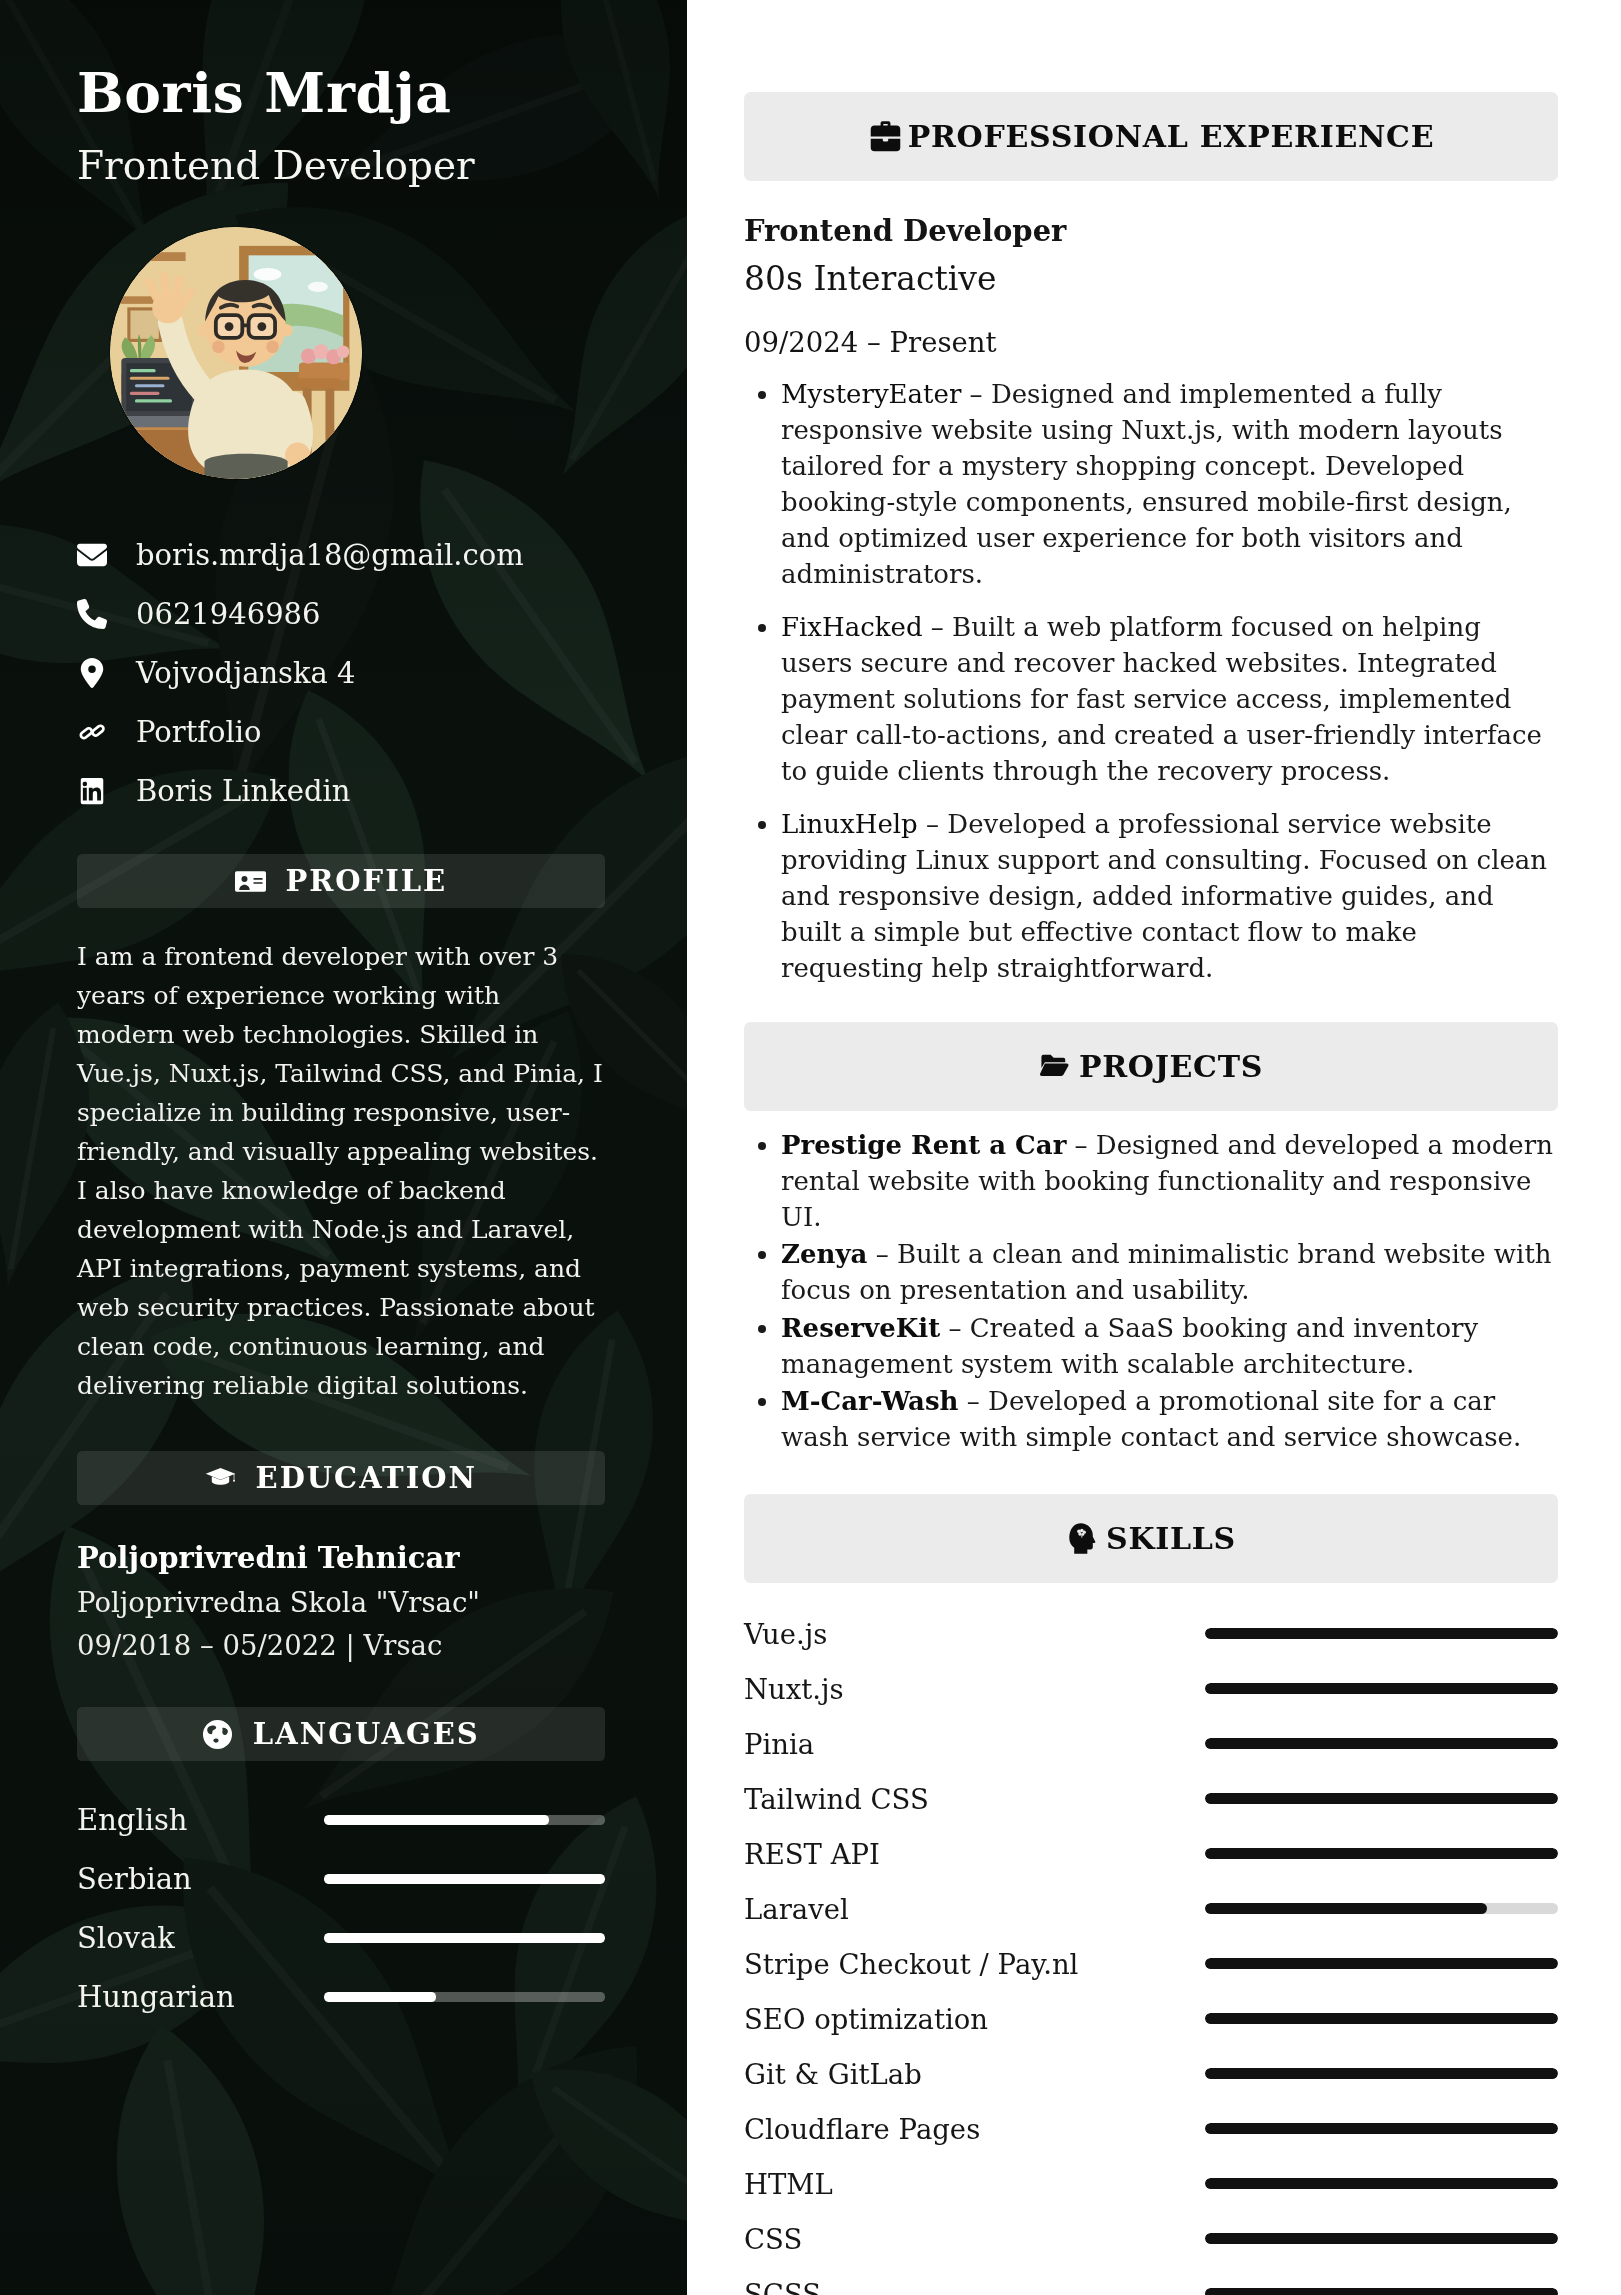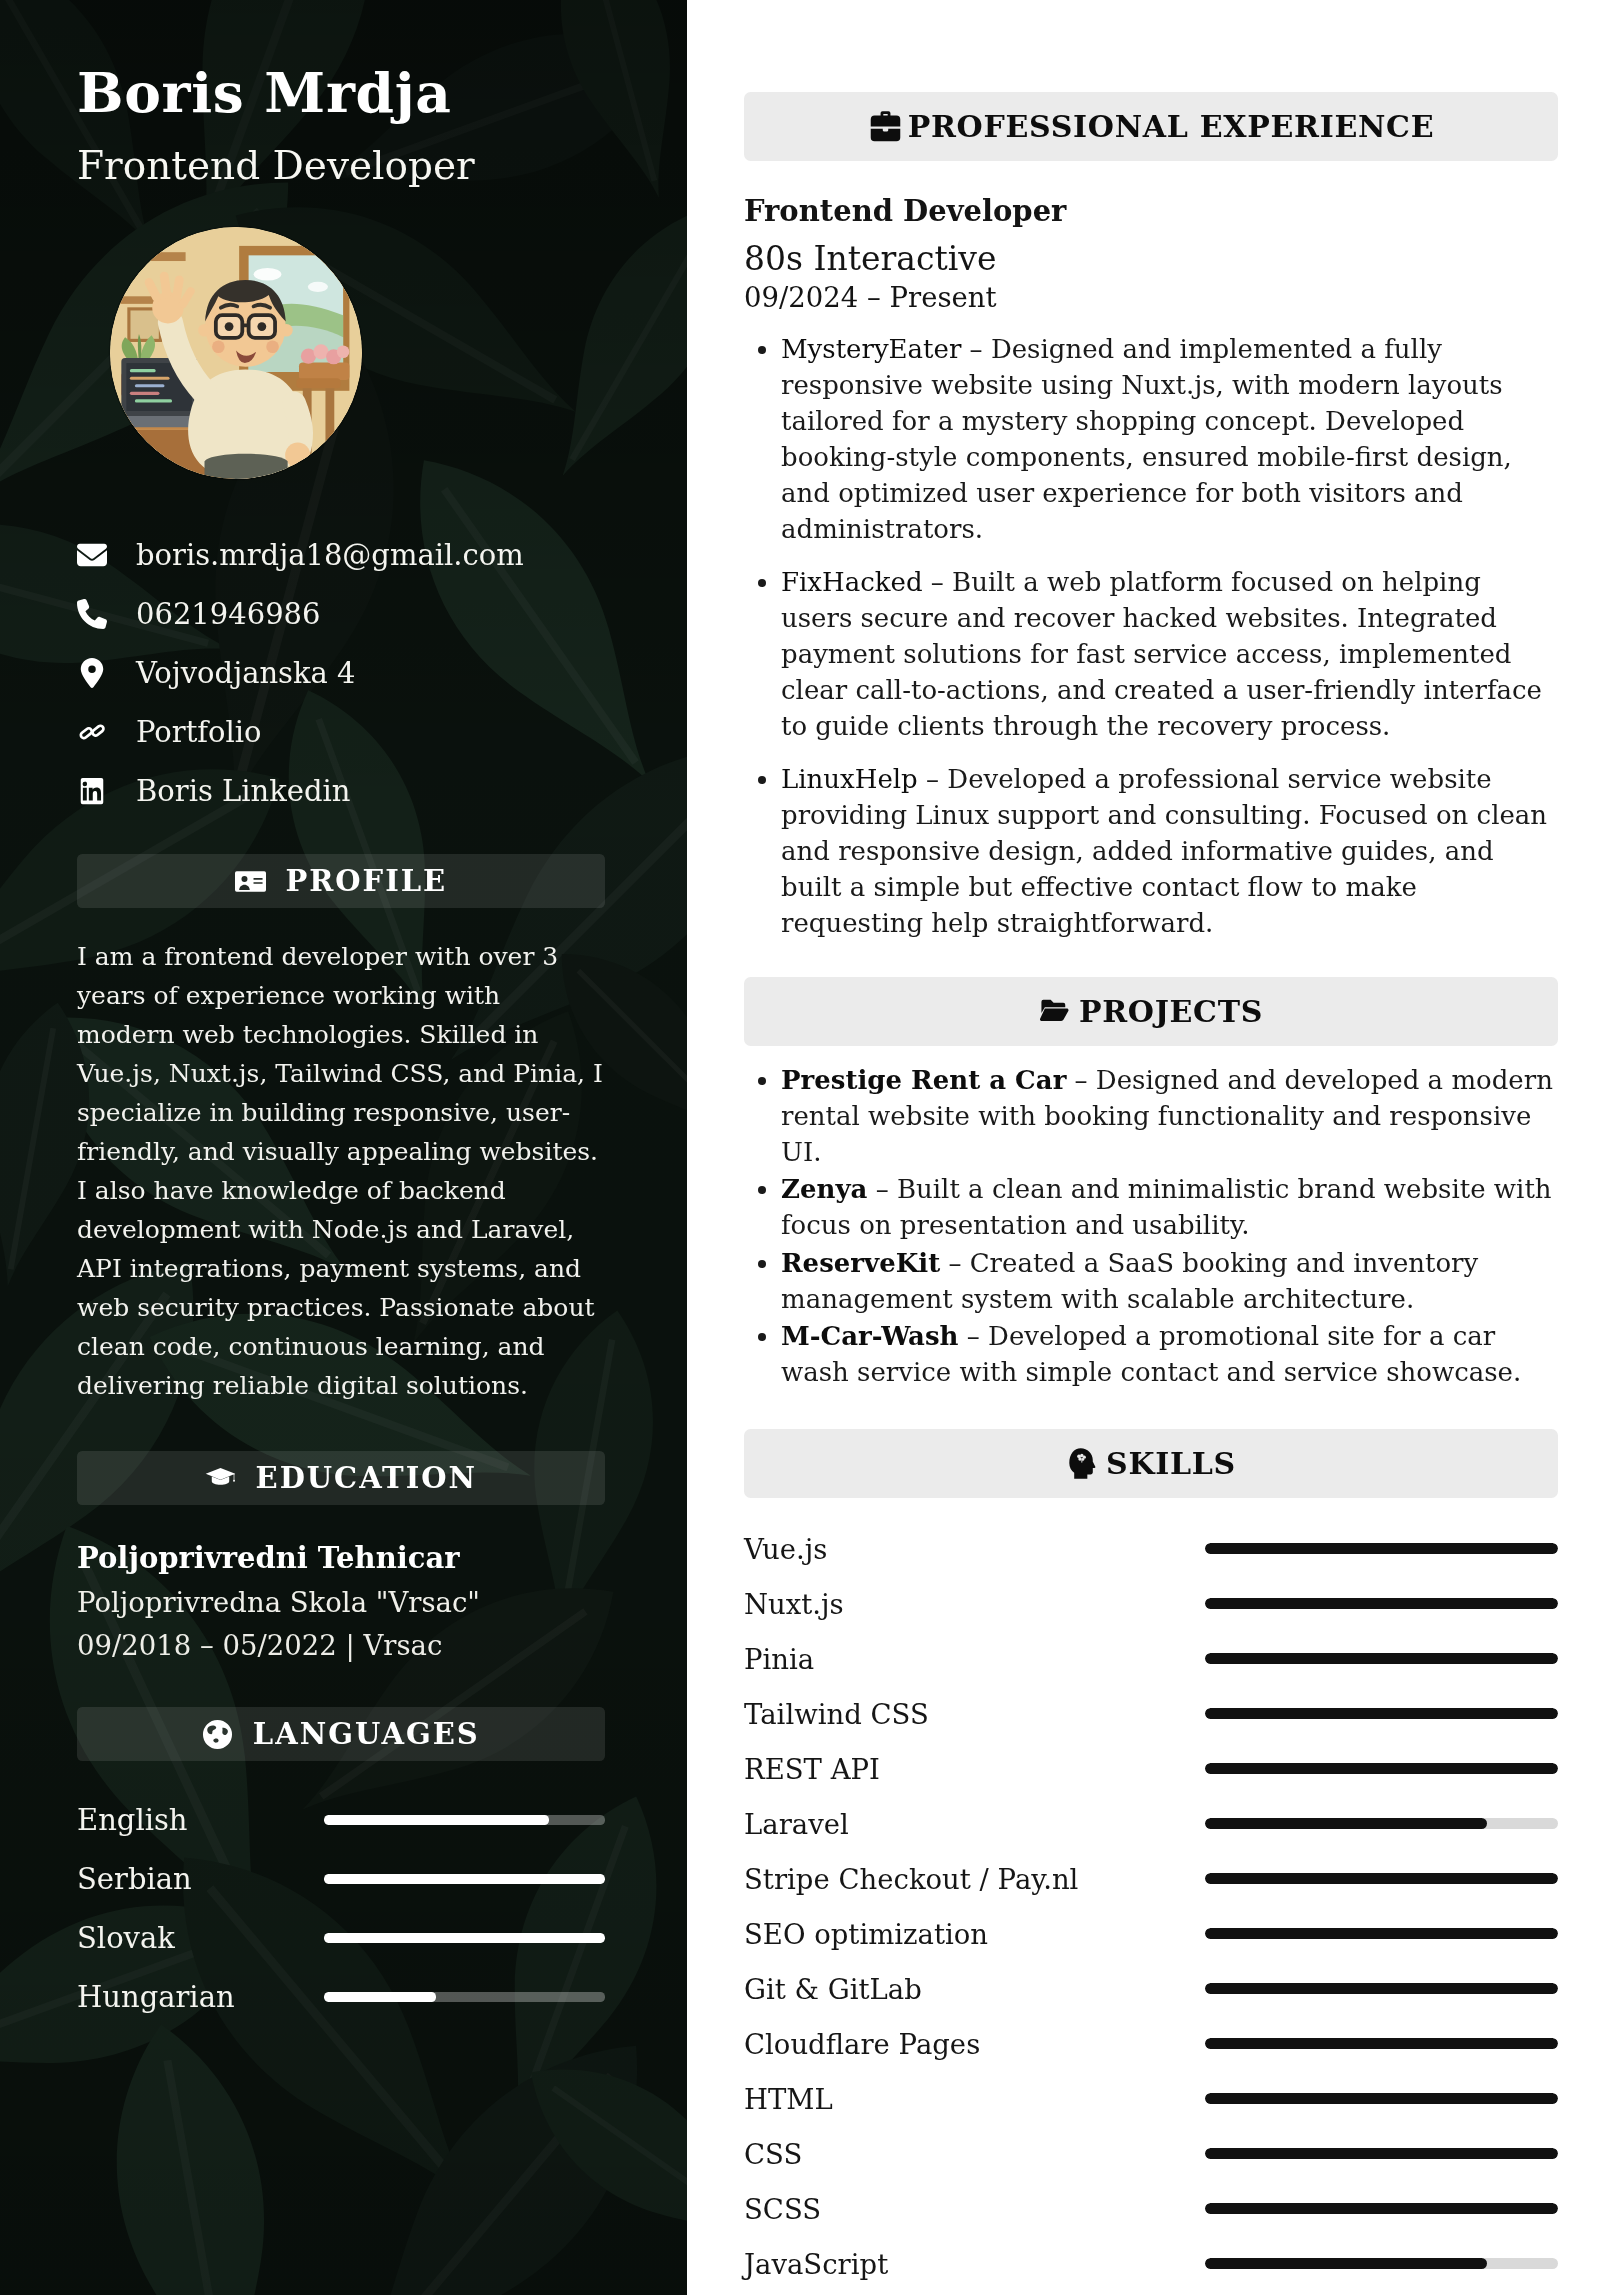--- a/index.html
+++ b/index.html
@@ -26,26 +26,26 @@
   .edu-degree{margin-top:36px;font-size:29px;font-weight:700;color:#ffffff;}
   .edu-school{margin-top:10.5px;font-size:27.5px;color:#f0f0ea;}
   .edu-dates{margin-top:11.8px;font-size:27.5px;color:#edede7;}
   .languages{margin-top:29px;}
   .lang-row{display:flex;align-items:center;justify-content:space-between;height:59px;}
   .lang-row span{font-size:29px;color:#f4f4ef;}
   .lang-track{width:281px;height:9.2px;border-radius:4.6px;overflow:hidden;}
   .lang-fill{height:100%;border-radius:4.6px;}
   
   .main{flex:1;padding:92px 64px 0 57px;color:#141414;background:#ffffff;}
-  .mbar{height:69px;background:#ebebeb;border-radius:6.5px;display:flex;align-items:center;
+  .mbar{height:89px;background:#ebebeb;border-radius:6.5px;display:flex;align-items:center;
         justify-content:center;gap:5px;font-size:30px;font-weight:700;letter-spacing:0.7px;color:#0d0d0d;}
   .mbar .hicon{width:35px;height:35px;color:#0d0d0d;}
   .job-title{margin-top:33px;font-size:29px;font-weight:700;}
   .job-company{margin-top:10.5px;font-size:33px;}
-  .job-dates{margin-top:3px;font-size:27.5px;}
+  .job-dates{margin-top:28px;font-size:27.5px;}
   ul.blist{margin:18.3px 0 0 0;padding-left:37px;list-style:disc;}
   ul.blist li{font-size:26px;line-height:36px;margin-bottom:17px;color:#1a1a1a;}
   ul.blist li strong{font-weight:400;color:#0d0d0d;}
   ul.plist{margin:16.4px 0 0 0;padding-left:37px;list-style:disc;}
   ul.plist li{font-size:26px;line-height:36px;margin-bottom:1.3px;color:#1a1a1a;}
   ul.plist li strong{font-weight:700;color:#0d0d0d;}
   .mbar.projects{margin-top:36px;}
   .mbar.skills{margin-top:39px;}
   .skill-list{margin-top:23px;}
   .skill-row{display:flex;align-items:center;height:55px;}

